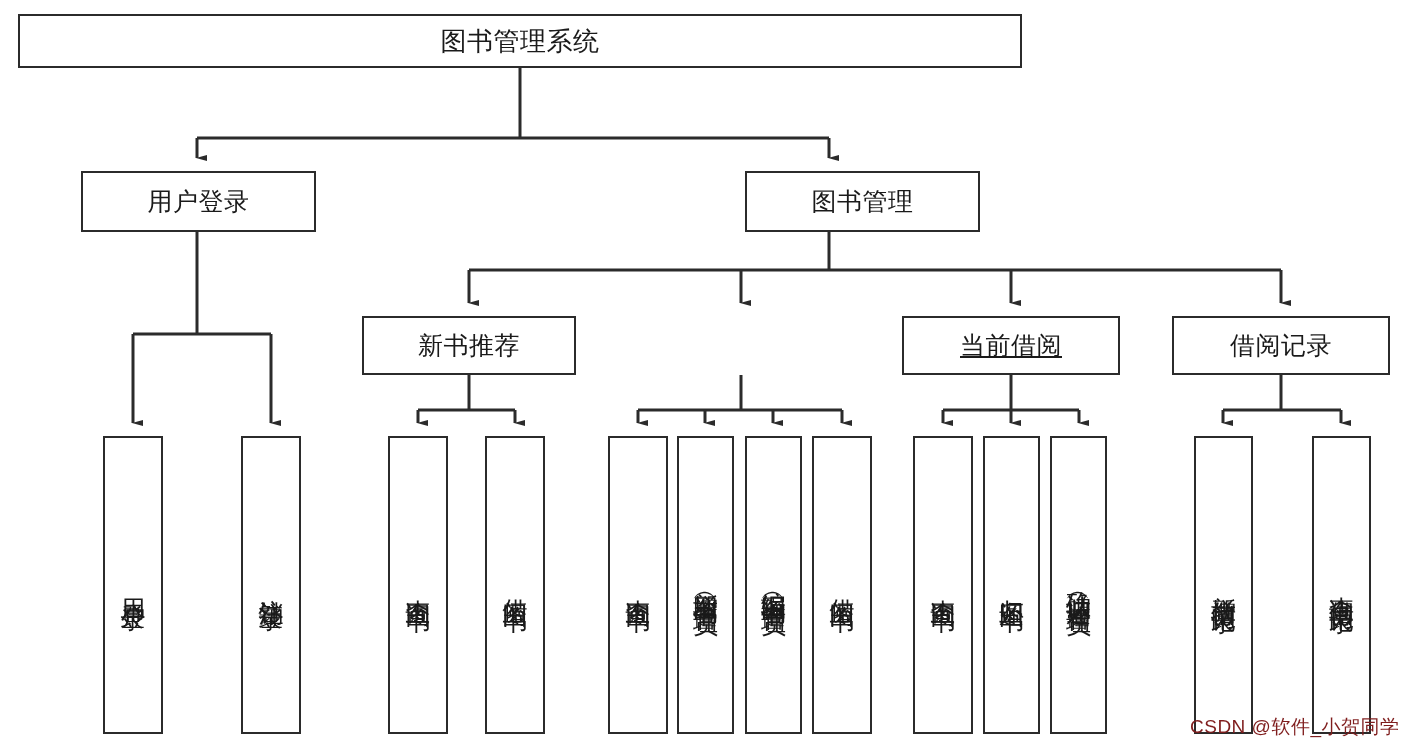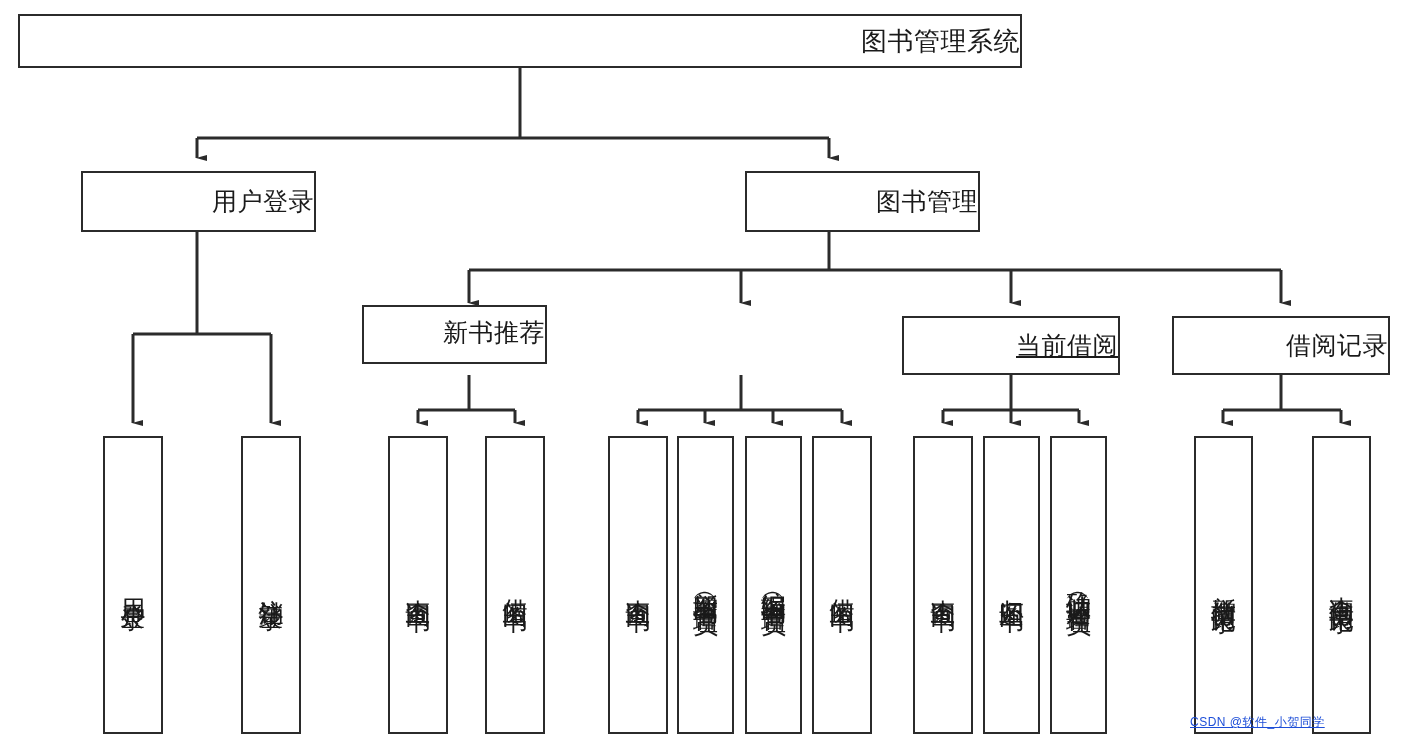--- a/index.html
+++ b/index.html
@@ -25,21 +25,21 @@
     height: 747px;
     pointer-events: none;
   }
   .node {
     position: absolute;
     box-sizing: border-box;
     background: #ffffff;
     border: 2.5px solid #2b2b2b;
     display: flex;
     align-items: center;
-    justify-content: flex-end;
+    justify-content: center;
     color: #1a1a1a;
     text-align: center;
   }
   .node .label {
     display: block;
     line-height: 1.18;
     letter-spacing: 0.5px;
   }
   .node.horiz .label {
     writing-mode: horizontal-tb;
@@ -53,25 +53,24 @@
     writing-mode: vertical-rl;
     text-orientation: upright;
     font-size: 25px;
     letter-spacing: 3px;
     line-height: 1;
     white-space: nowrap;
   }
   .node.root .label { font-size: 26px; }
   .watermark {
     position: absolute;
-    color: #1d4ed8;
-    font-size: 12px;
+    color: #7f1d1d;
+    font-size: 19px;
     letter-spacing: 0.5px;
     white-space: nowrap;
-    text-decoration: underline;
   }
 </style>
 </head>
 <body>
 
 <div id="canvas">
 
   <svg class="edges" viewBox="0 0 1405 747">
     <defs>
       <marker id="arr" markerWidth="10" markerHeight="12" refX="3" refY="10" orient="auto" markerUnits="userSpaceOnUse">
@@ -126,21 +125,21 @@
     <span class="label">图书管理系统</span>
   </div>
 
   <div class="node horiz" style="left:81px; top:171px; width:235px; height:61px;">
     <span class="label">用户登录</span>
   </div>
   <div class="node horiz" style="left:745px; top:171px; width:235px; height:61px;">
     <span class="label">图书管理</span>
   </div>
 
-  <div class="node horiz" style="left:362px; top:305px; width:185px; height:59px;font-family:Liberation Mono, monospace;">
+  <div class="node horiz" style="left:362px; top:316px; width:214px; height:59px;">
     <span class="label">新书推荐</span>
   </div>
   <div class="node horiz" style="left:902px; top:316px; width:218px; height:59px;text-decoration:underline;">
     <span class="label">当前借阅</span>
   </div>
   <div class="node horiz" style="left:1172px; top:316px; width:218px; height:59px;">
     <span class="label">借阅记录</span>
   </div>
 
   <div class="node vert" style="left:103px; top:436px; width:60px; height:298px;">

